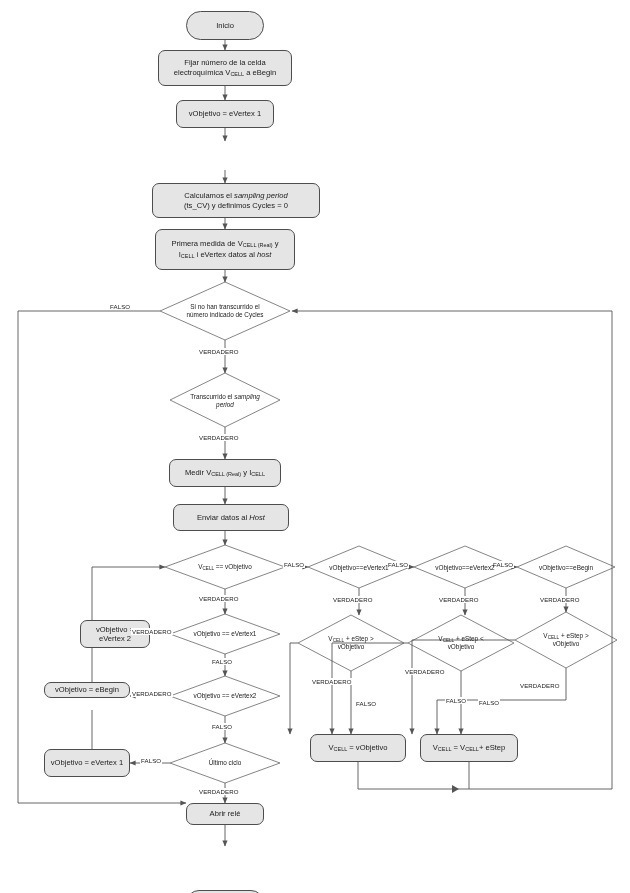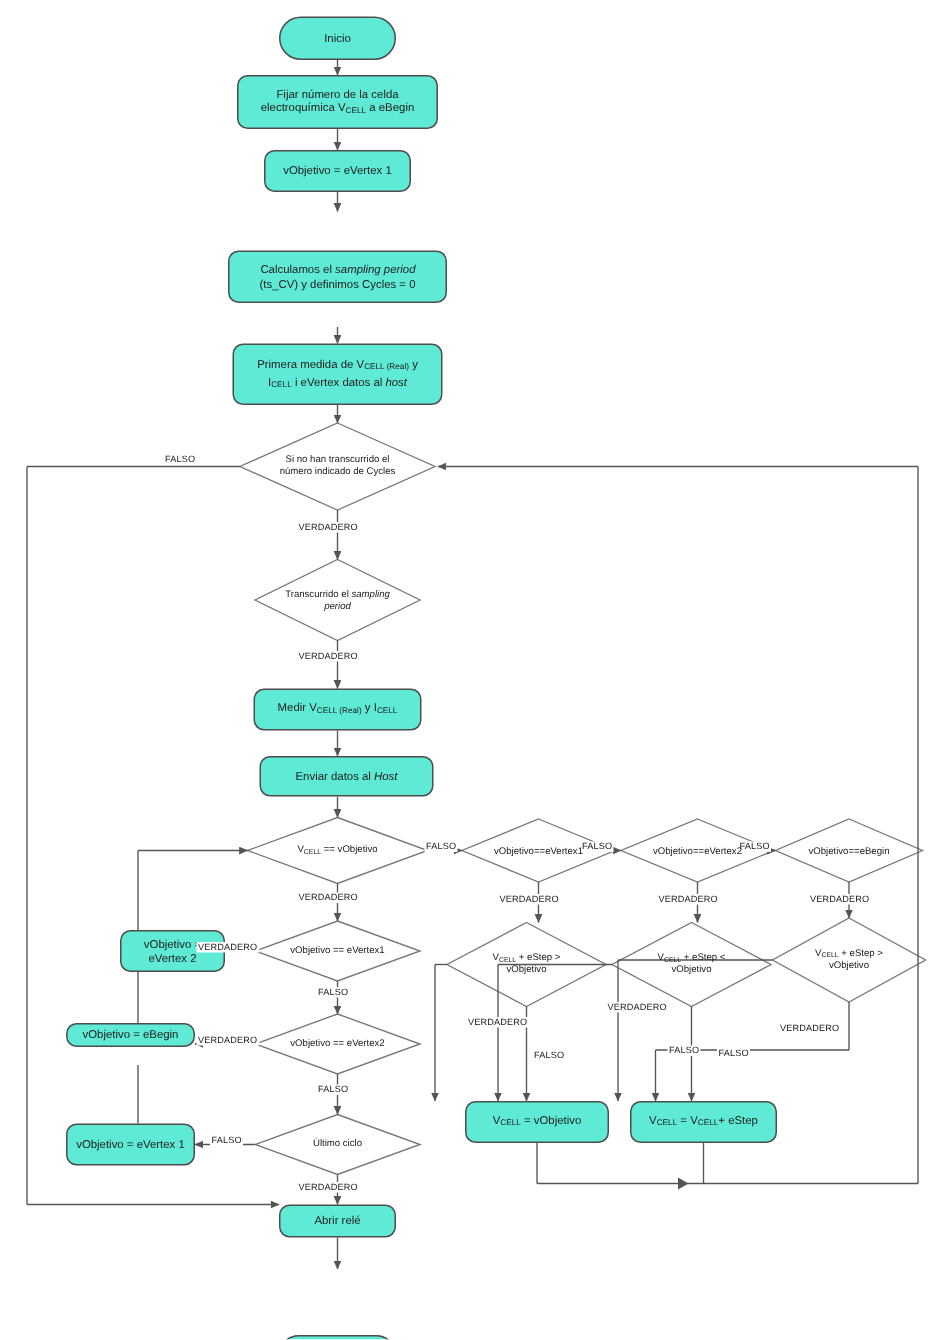--- a/index.html
+++ b/index.html
@@ -17,21 +17,21 @@
   }
   svg#wires{
     position:absolute;left:0;top:0;width:630px;height:893px;
     pointer-events:none;
   }
   .node{
     position:absolute;
     box-sizing:border-box;
     display:flex;align-items:center;justify-content:center;
     text-align:center;
-    background:#5eead4;
+    background:#e5e5e5;
     color:#1a1a1a;
     line-height:1.25;
   }
   .proc{
     border:1px solid #4d4d4d;
     border-radius:7px;
     font-size:7.6px;
     padding:2px 3px;
   }
   .term{
@@ -177,21 +177,21 @@
       <span>Fijar número de la celda</span><br>
       <span>electroquímica V</span><span class="sub">CELL</span><span> a eBegin</span>
     </span>
   </div>
 
   <div class="node proc" style="left:176px;top:100px;width:98px;height:28px;">
     <span>vObjetivo = eVertex 1</span>
   </div>
 
 
-  <div class="node proc" style="left:152px;top:167px;width:146px;height:35px;text-align:right;">
+  <div class="node proc" style="left:152px;top:183px;width:168px;height:35px;">
     <span>
       <span>Calculamos el </span><span class="it">sampling period</span><br>
       <span>(ts_CV) y definimos Cycles = 0</span>
     </span>
   </div>
 
   <div class="node proc" style="left:155px;top:229px;width:140px;height:41px;">
     <span>
       <span class="nowrap"><span>Primera medida de V</span><span class="sub">CELL (Real)</span><span> y</span></span><br>
       <span class="nowrap"><span>I</span><span class="sub">CELL</span><span> i eVertex datos al </span><span class="it">host</span></span>

